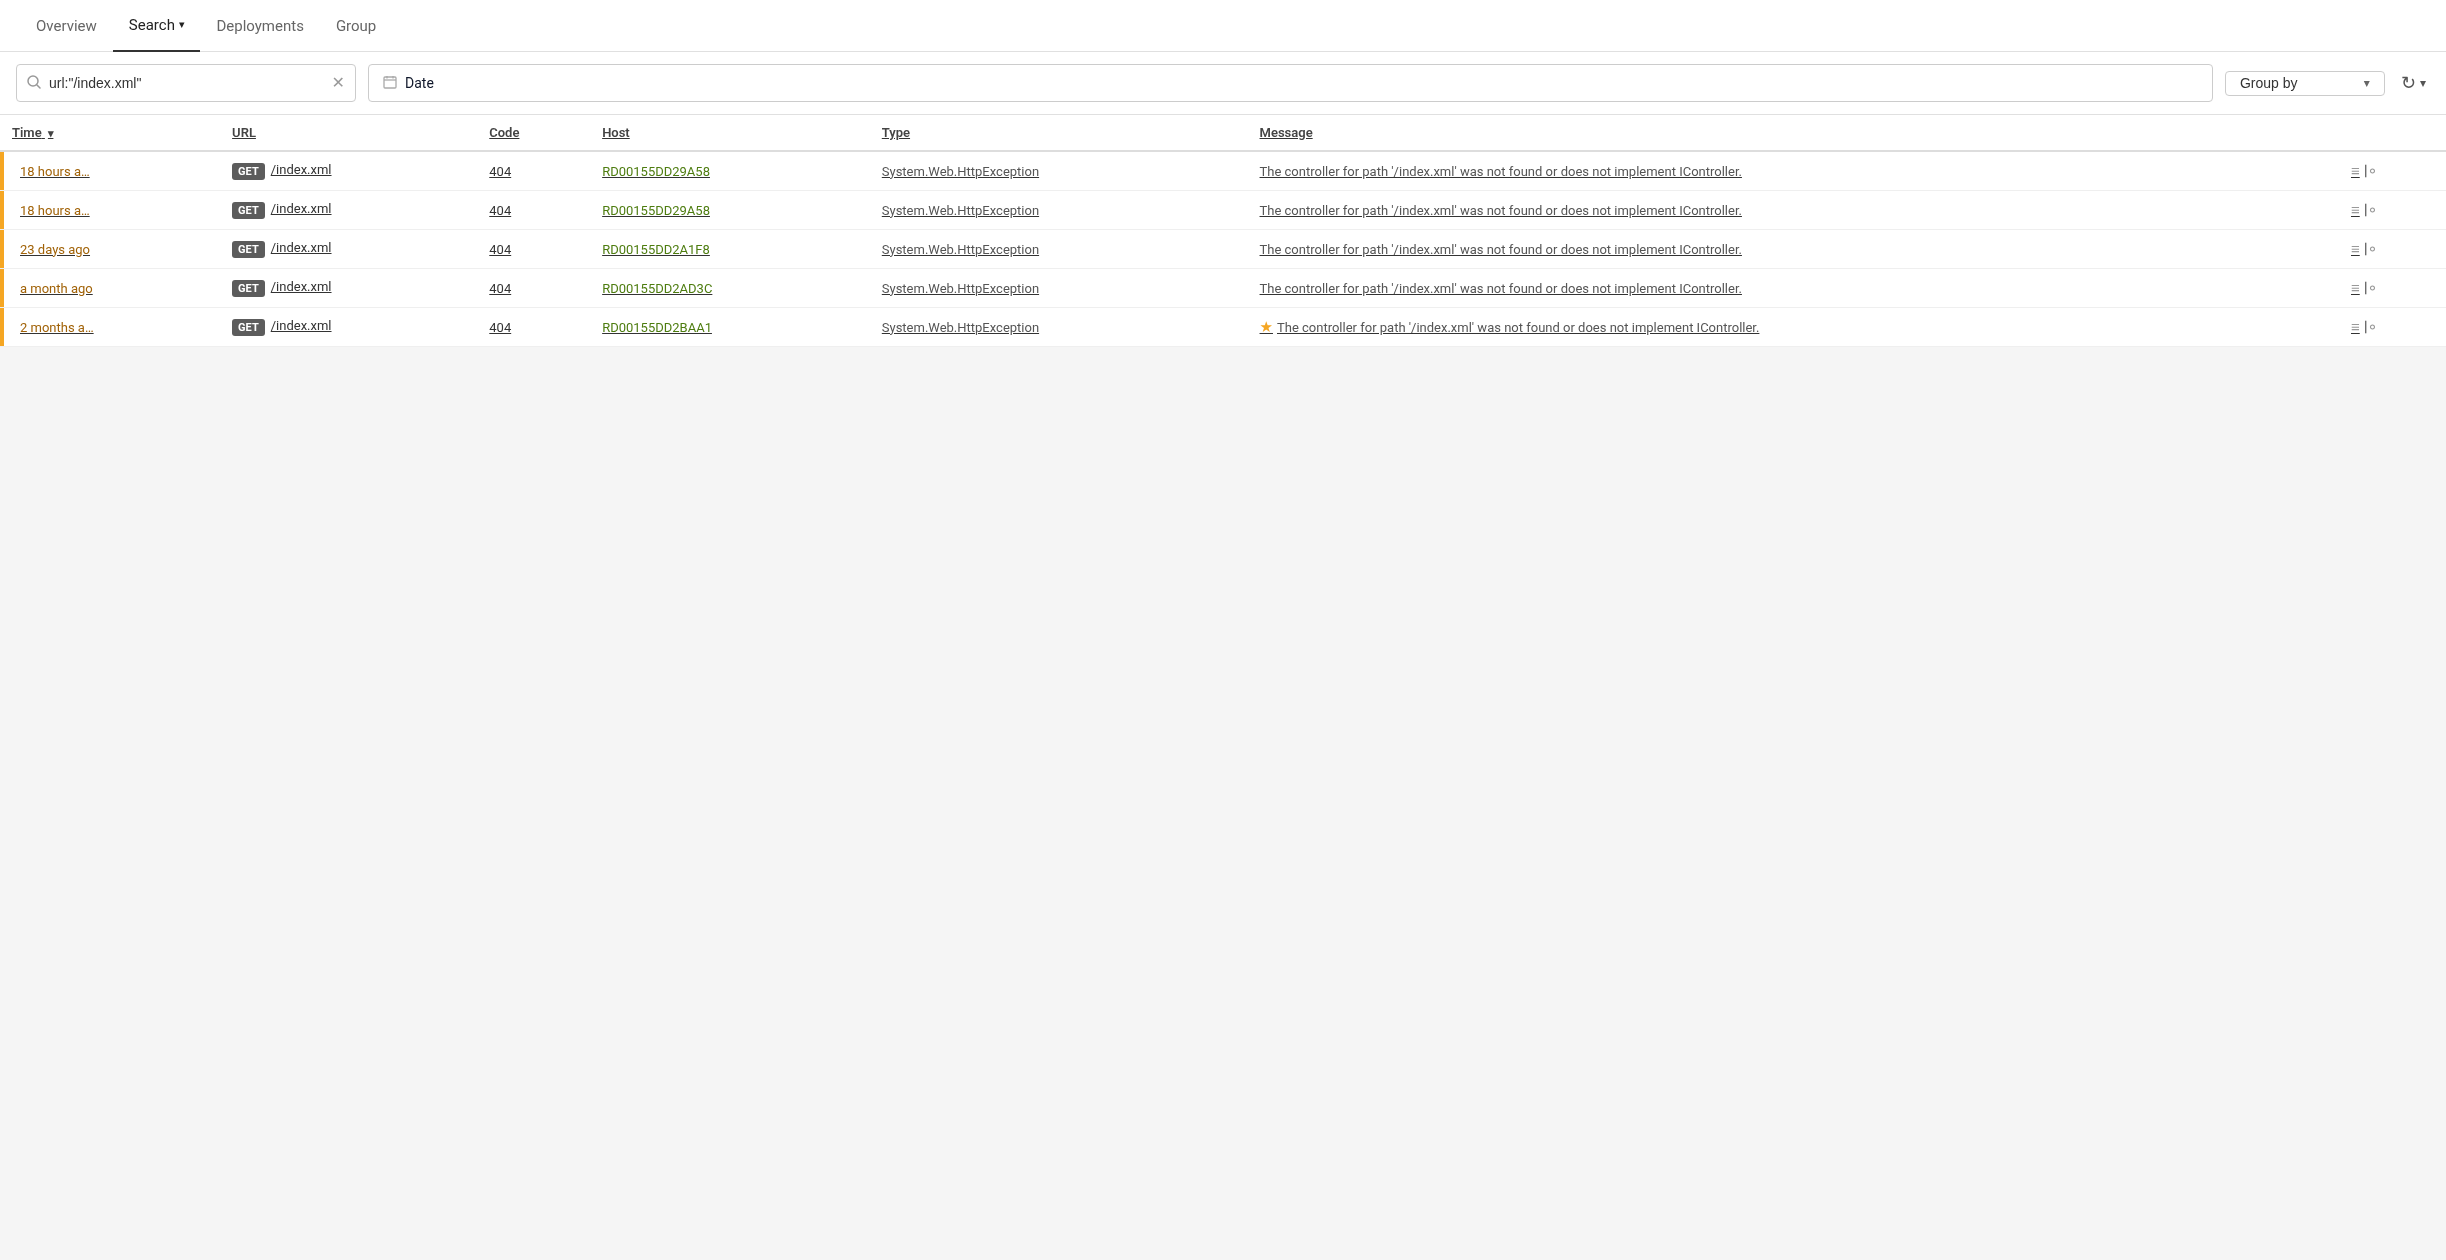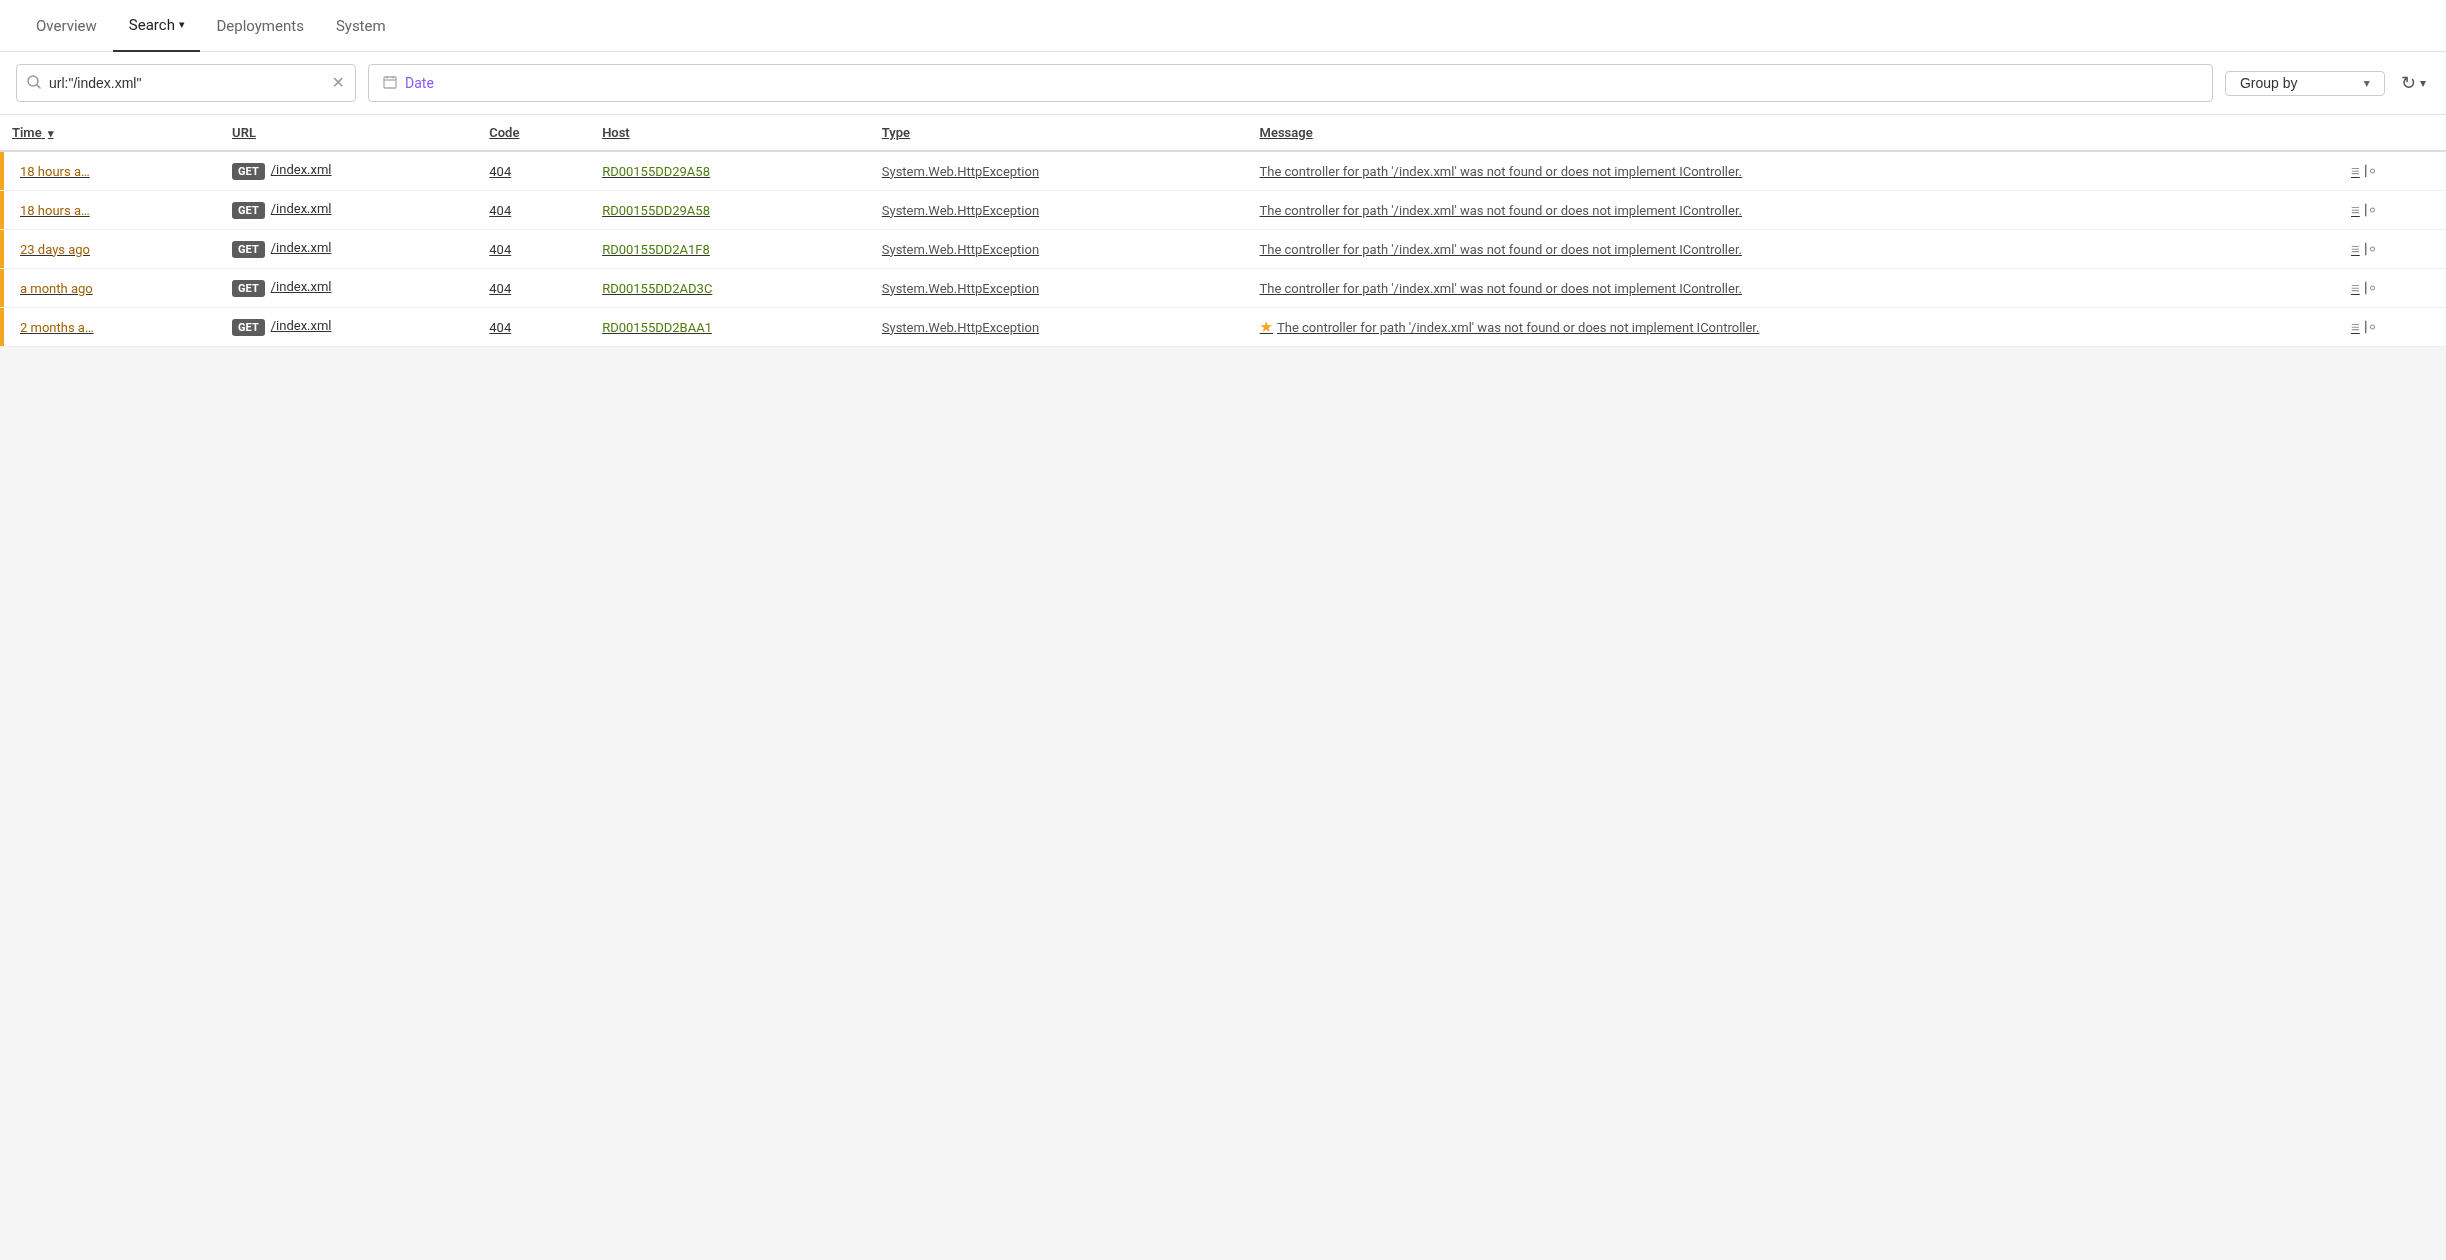--- a/index.html
+++ b/index.html
@@ -78,21 +78,21 @@
 
     .date-box {
       display: flex;
       align-items: center;
       border: 1px solid #ccc;
       border-radius: 4px;
       padding: 0 14px;
       background: #fff;
       flex: 1;
       height: 38px;
-      color: #8b5cf6;
+      color: #0f172a;
       gap: 8px;
     }
 
     .group-by-box {
       display: flex;
       align-items: center;
       border: 1px solid #ccc;
       border-radius: 4px;
       padding: 0 14px;
       background: #fff;
@@ -222,21 +222,21 @@
 </head>
 <body>
 
 <nav class="top-nav">
   <a class="nav-item">Overview</a>
   <a class="nav-item active">
     <span>Search</span>
     <span class="caret">▾</span>
   </a>
   <a class="nav-item">Deployments</a>
-  <a class="nav-item">System</a>
+  <a class="nav-item">Group</a>
 </nav>
 
 <div class="toolbar">
 
   <div class="search-box">
     <span class="search-icon-svg">
       <svg width="14" height="14" viewBox="0 0 14 14" fill="none" xmlns="http://www.w3.org/2000/svg">
         <circle cx="6" cy="6" r="5" stroke="#999" stroke-width="1.5"></circle>
         <line x1="10" y1="10" x2="13" y2="13" stroke="#999" stroke-width="1.5" stroke-linecap="round"></line>
       </svg>

